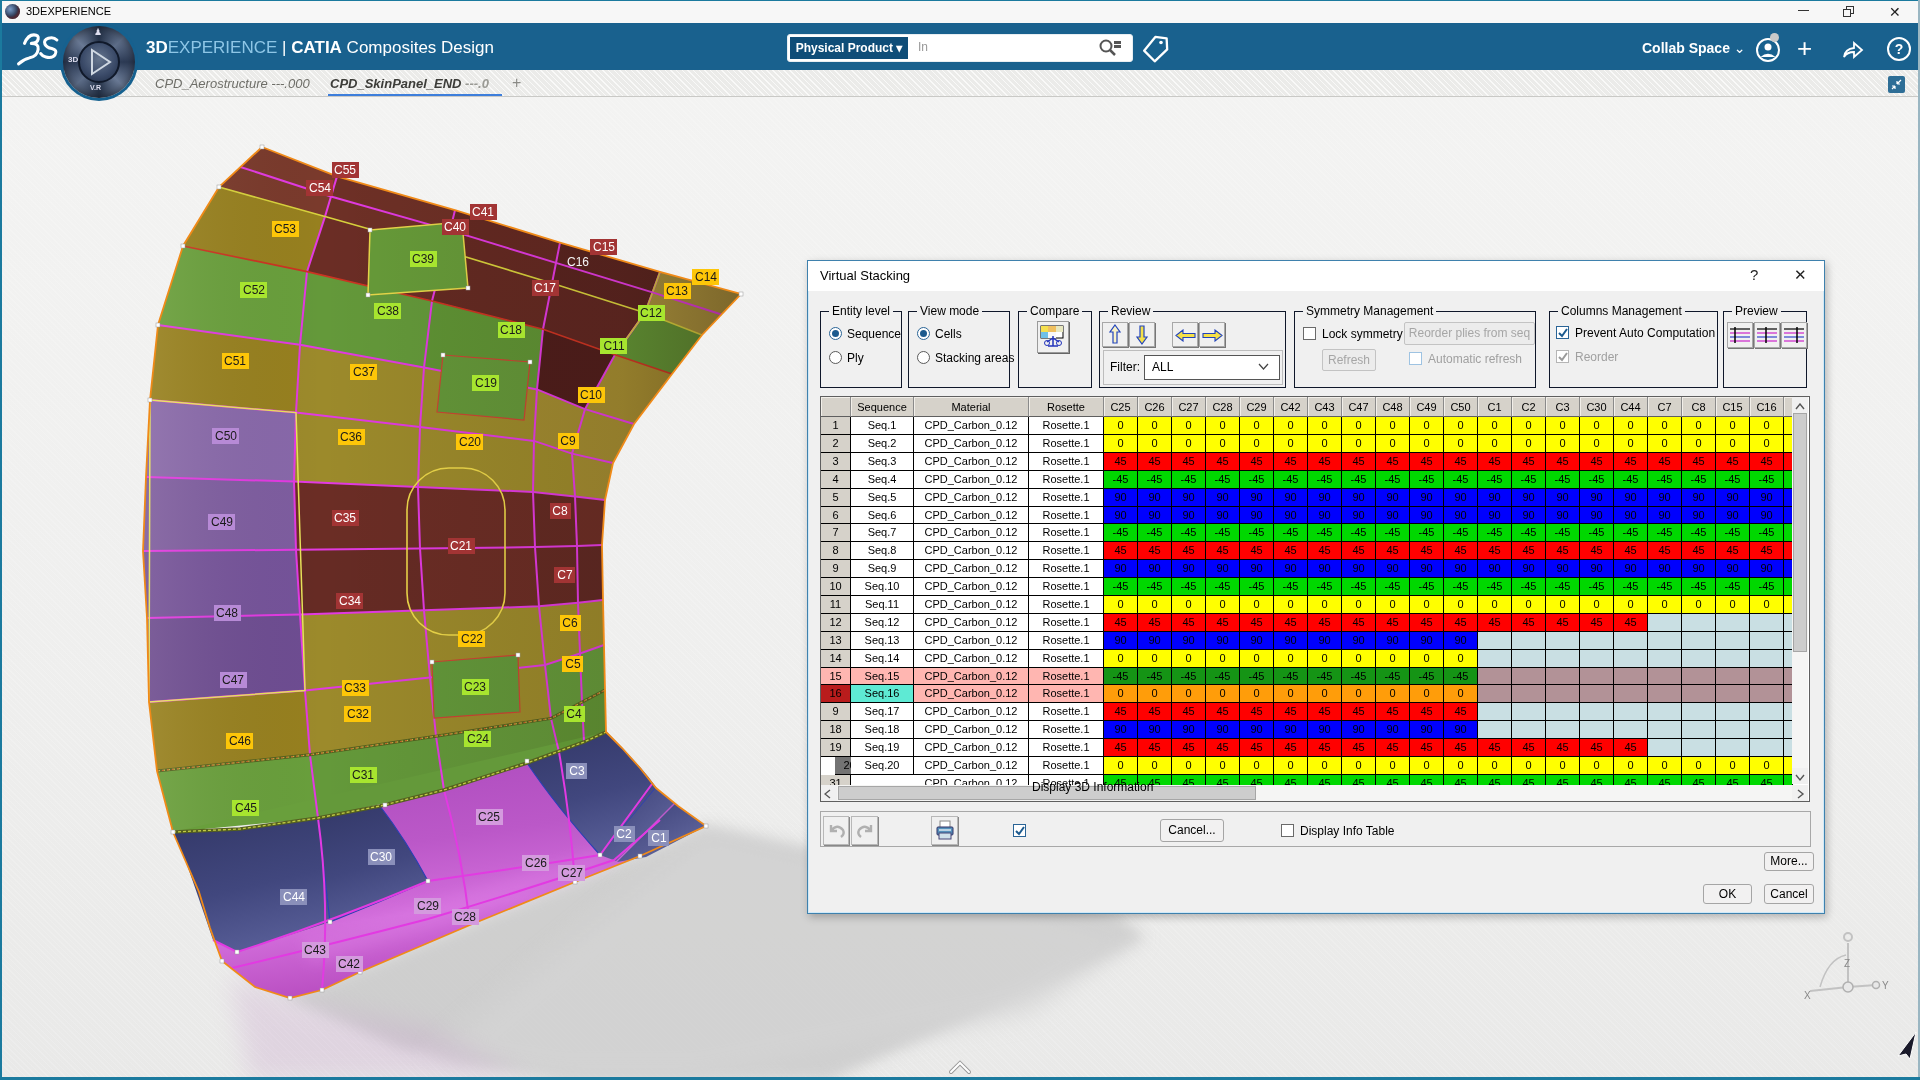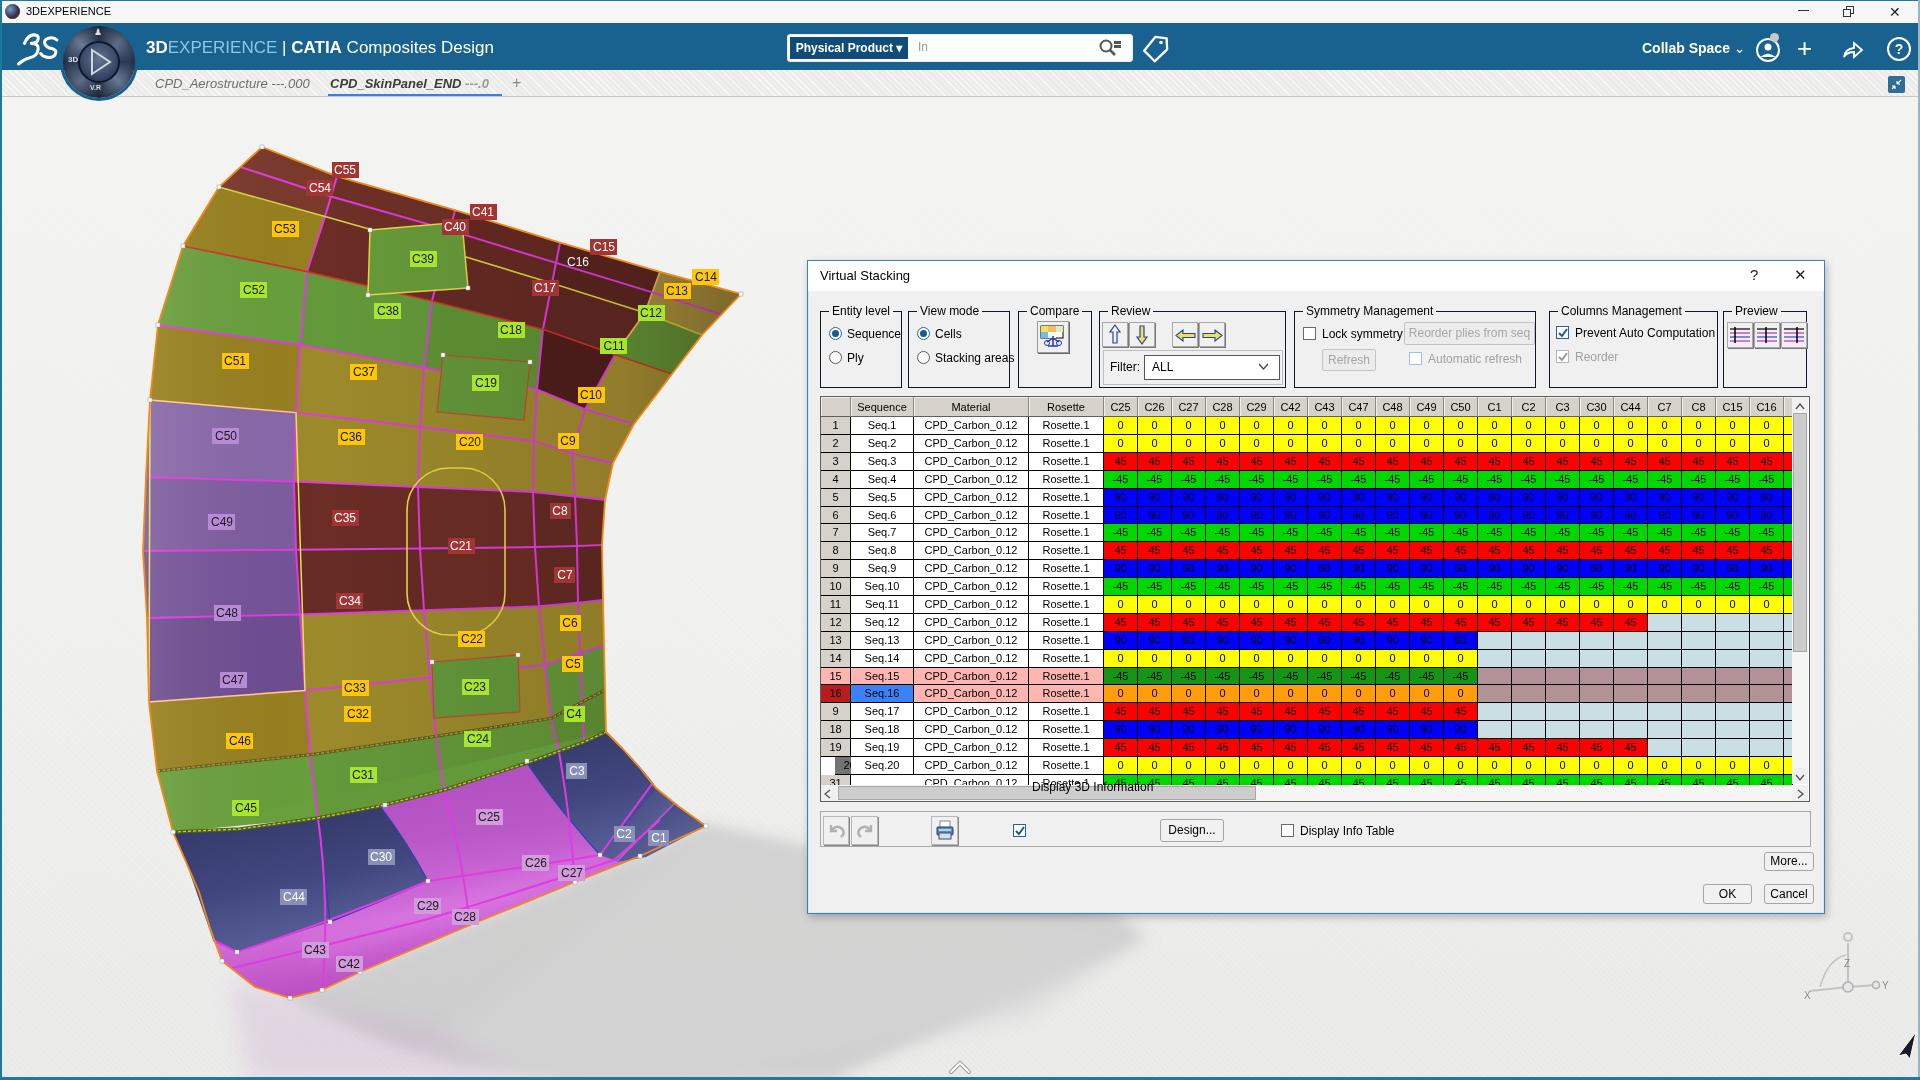--- a/index.html
+++ b/index.html
@@ -878,21 +878,21 @@
 <div class="tc" style="left:691.0px;top:271px;width:34px;height:17px;background:#b29297"></div>
 <div class="tc" style="left:725.0px;top:271px;width:34px;height:17px;background:#b29297"></div>
 <div class="tc" style="left:759.0px;top:271px;width:34px;height:17px;background:#b29297"></div>
 <div class="tc" style="left:793.0px;top:271px;width:34px;height:17px;background:#b29297"></div>
 <div class="tc" style="left:827.0px;top:271px;width:34px;height:17px;background:#b29297"></div>
 <div class="tc" style="left:861.0px;top:271px;width:34px;height:17px;background:#b29297"></div>
 <div class="tc" style="left:895.0px;top:271px;width:34px;height:17px;background:#b29297"></div>
 <div class="tc" style="left:929.0px;top:271px;width:34px;height:17px;background:#b29297"></div>
 <div class="tc" style="left:963.0px;top:271px;width:9px;height:17px;background:#b29297"></div>
 <div class="tc" style="left:0px;top:288px;width:30px;height:18px;background:#b91c1c">16</div>
-<div class="tc" style="left:30px;top:288px;width:63px;height:18px;background:#3b82f6">Seq.16</div>
+<div class="tc" style="left:30px;top:288px;width:63px;height:18px;background:#5eead4">Seq.16</div>
 <div class="tc" style="left:93px;top:288px;width:115px;height:18px;background:#ffb6b1">CPD_Carbon_0.12</div>
 <div class="tc" style="left:208px;top:288px;width:75px;height:18px;background:#ffb6b1">Rosette.1</div>
 <div class="tc" style="left:283.0px;top:288px;width:34px;height:18px;background:#ff9d0a">0</div>
 <div class="tc" style="left:317.0px;top:288px;width:34px;height:18px;background:#ff9d0a">0</div>
 <div class="tc" style="left:351.0px;top:288px;width:34px;height:18px;background:#ff9d0a">0</div>
 <div class="tc" style="left:385.0px;top:288px;width:34px;height:18px;background:#ff9d0a">0</div>
 <div class="tc" style="left:419.0px;top:288px;width:34px;height:18px;background:#ff9d0a">0</div>
 <div class="tc" style="left:453.0px;top:288px;width:34px;height:18px;background:#ff9d0a">0</div>
 <div class="tc" style="left:487.0px;top:288px;width:34px;height:18px;background:#ff9d0a">0</div>
 <div class="tc" style="left:521.0px;top:288px;width:34px;height:18px;background:#ff9d0a">0</div>
@@ -1068,18 +1068,18 @@
  <rect x="5" y="1" width="10" height="7" fill="#fff" stroke="#888"></rect>
  <rect x="2" y="7" width="16" height="8" rx="1" fill="#5590bb" stroke="#336"></rect>
  <rect x="4" y="13" width="12" height="6" fill="#cfe0ea" stroke="#447"></rect>
  <line x1="4" y1="10" x2="16" y2="10" stroke="#dce8f0" stroke-width="1.5"></line>
 </svg>
 <div class="cb" style="left:1013px;top:824px;border-color:#2a6496"></div>
 <svg class="abs" style="left:1014px;top:825px" width="12" height="12" viewBox="0 0 12 12">
     <path d="M2 6 L5 9 L10 2" fill="none" stroke="#1c5a8e" stroke-width="2"></path>
   </svg>
 <div class="lbl" style="left:1032px;top:780px">Display 3D Information</div>
-<div class="btn" style="left:1160px;top:819px;width:64px;height:23px;line-height:21px">Design...</div>
+<div class="btn" style="left:1160px;top:819px;width:64px;height:23px;line-height:21px">Cancel...</div>
 <div class="cb" style="left:1281px;top:824px"></div>
 <div class="lbl" style="left:1300px;top:824px">Display Info Table</div>
 
 <div class="btn" style="left:1764px;top:852px;width:50px;height:19px;line-height:17px">More...</div>
 <div class="btn" style="left:1703px;top:884px;width:49px;height:20px;line-height:18px">OK</div>
 <div class="btn" style="left:1764px;top:884px;width:50px;height:20px;line-height:18px">Cancel</div>
 </body></html>

